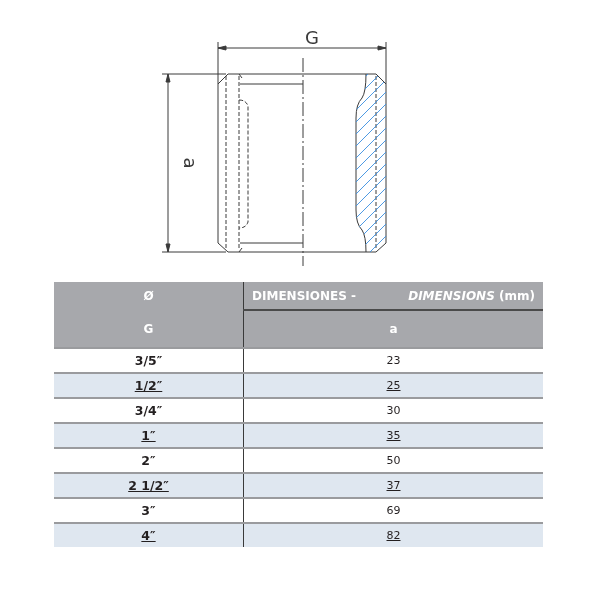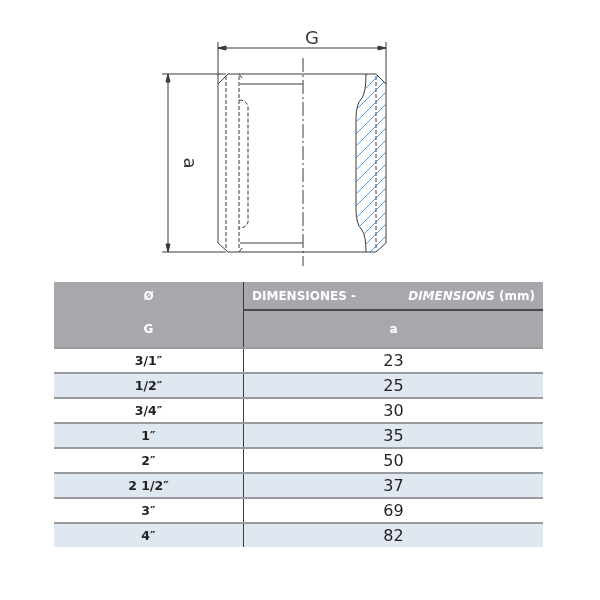--- a/index.html
+++ b/index.html
@@ -7,23 +7,23 @@
          font-family: "DejaVu Sans", sans-serif; }
   #drawing { position: absolute; left: 0; top: 0; width: 600px; height: 280px; }
   #spec-table { position: absolute; left: 54px; top: 282px; width: 489px;
                 border-collapse: collapse; table-layout: fixed; }
   #spec-table td, #spec-table th { padding: 0; text-align: center; }
   .hdr { background: #a7a8ac; color: #ffffff; font-weight: bold; font-size: 12px; }
   .hdr-top { height: 27px; }
   .hdr-bot { height: 36px; }
   .col1 { width: 189px; border-right: 1.5px solid #3a3a3a; }
   .hdr-sub { border-top: 2px solid #4a4a4a; }
-  .row td { height: 23px; font-size: 16px; color: #231f20; border-top: 2px solid #9a9b9e; }
+  .row td { height: 23px; font-size: 11px; color: #231f20; border-top: 2px solid #9a9b9e; }
   .row.first td { border-top: 2px solid #9a9b9e; }
-  .row.alt td { background: #dfe7f0; }
+  .row.alt td { background: #dfe7f0; text-decoration: underline; }
   .row .size { font-weight: bold; font-size: 12.5px; }
   .italic { font-style: italic; margin-left: 48px; }
   .g-label, .a-label { font-family: "DejaVu Sans", sans-serif; }
 </style>
 </head>
 <body>
 
 <svg id="drawing" viewBox="0 0 600 280" xmlns="http://www.w3.org/2000/svg">
   <defs>
     <clipPath id="hatchClip">
@@ -101,21 +101,21 @@
     <th class="hdr hdr-top col1">Ø</th>
     <th class="hdr hdr-top">
       <span>DIMENSIONES</span><span> - </span><span class="italic">DIMENSIONS</span><span> (mm)</span>
     </th>
   </tr>
   <tr>
     <th class="hdr hdr-bot col1">G</th>
     <th class="hdr hdr-bot hdr-sub">a</th>
   </tr>
   <tr class="row first">
-    <td class="col1 size">3/1″</td>
+    <td class="col1 size">3/5″</td>
     <td>23</td>
   </tr>
   <tr class="row alt">
     <td class="col1 size">1/2″</td>
     <td>25</td>
   </tr>
   <tr class="row">
     <td class="col1 size">3/4″</td>
     <td>30</td>
   </tr>

